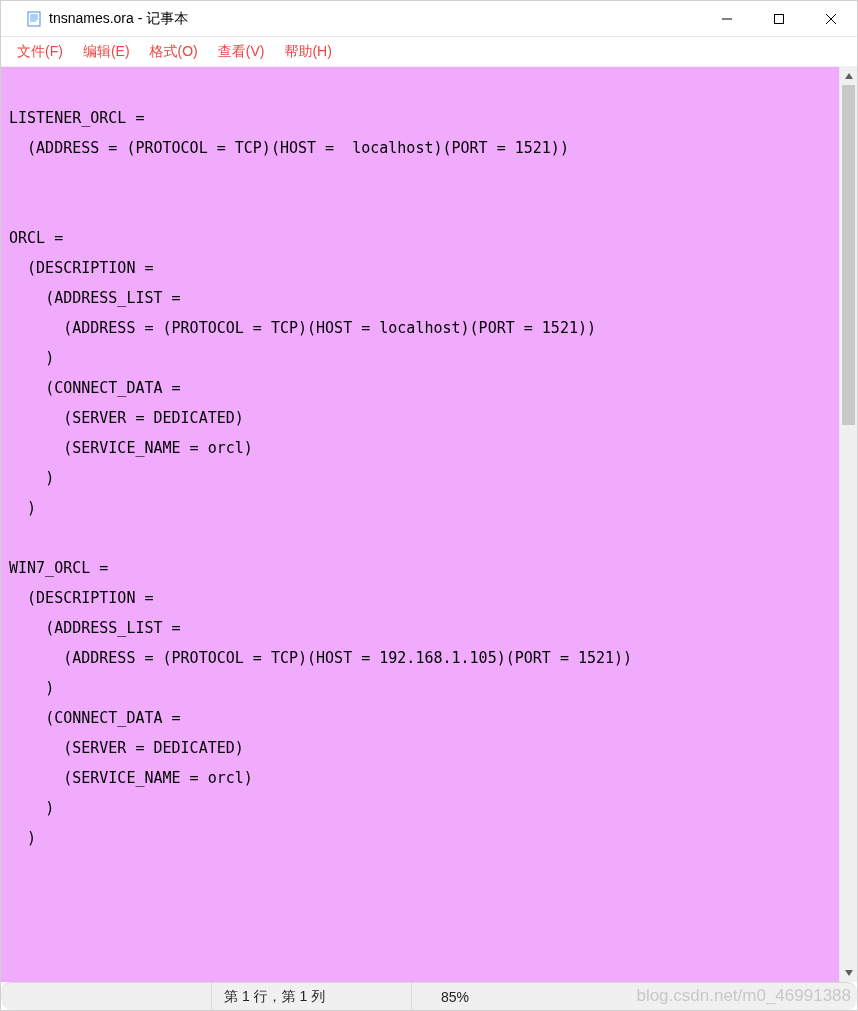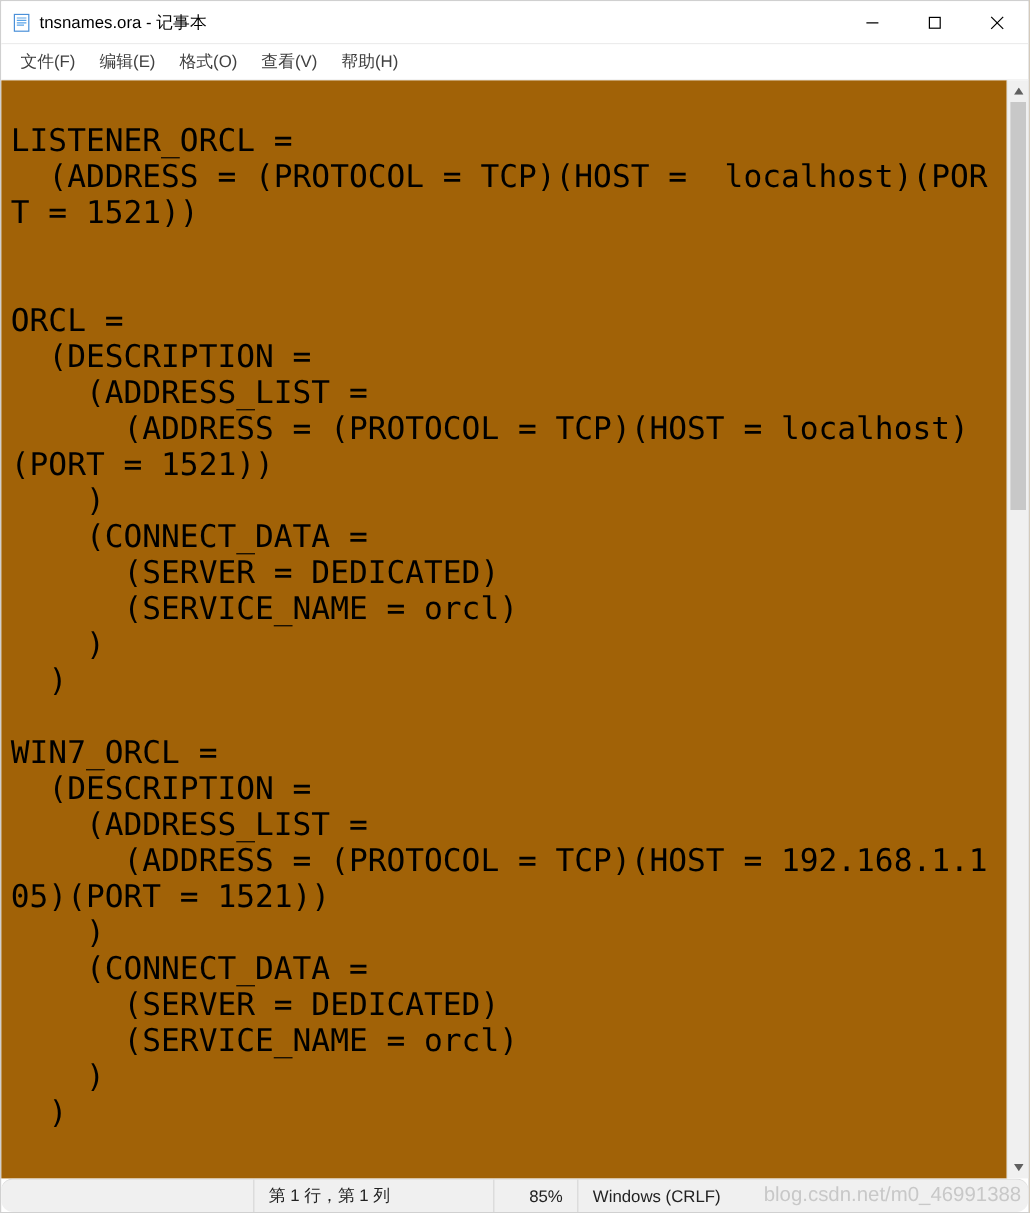--- a/index.html
+++ b/index.html
@@ -11,21 +11,21 @@
       display: flex;
       flex-direction: column;
       border: 1px solid #d0d0d0;
       overflow: hidden;
     }
     .titlebar {
       height: 36px;
       background: #fff;
       display: flex;
       align-items: center;
-      padding-left: 8px;
+      padding-left: 24px;
       border-bottom: 1px solid #e8e8e8;
     }
     .titlebar-icon {
       width: 18px;
       height: 18px;
       margin-right: 6px;
       display: inline-flex;
       align-items: center;
       justify-content: center;
     }
@@ -52,42 +52,42 @@
       height: 30px;
       background: #fff;
       display: flex;
       align-items: center;
       padding-left: 6px;
       border-bottom: 1px solid #f0f0f0;
       font-size: 14px;
     }
     .menu-item {
       padding: 20px 10px;
-      color: #404040;
+      color: #ef4444;
       cursor: default;
     }
     .content-wrap {
       flex: 1;
       display: flex;
       min-height: 0;
     }
     .editor {
       flex: 1;
       padding: 6px 8px 8px 8px;
       font-family: "Microsoft YaHei", Consolas, monospace;
-      font-size: 26px;
+      font-size: 15px;
       line-height: 30px;
       color: #000;
       white-space: pre-wrap;
       word-break: break-all;
       overflow: hidden;
       border: none;
       outline: none;
       resize: none;
-      background: #a16207;
+      background: #f0abfc;
     }
     .scrollbar {
       width: 18px;
       background: #f0f0f0;
       position: relative;
       border-left: 1px solid #e8e8e8;
     }
     .scroll-thumb {
       position: absolute;
       left: 2px;
@@ -226,15 +226,14 @@
           <polygon points="0,0 8,0 4,6" fill="#606060"></polygon>
         </svg>
     </div>
   </div>
 </div>
 
 <div class="statusbar">
   <div class="status-spacer"></div>
   <div class="status-cell pos">第 1 行，第 1 列</div>
   <div class="status-cell zoom">85%</div>
-  <div class="status-cell eol">Windows (CRLF)</div>
   <span class="watermark">blog.csdn.net/m0_46991388</span>
 </div>
 
 </body></html>

